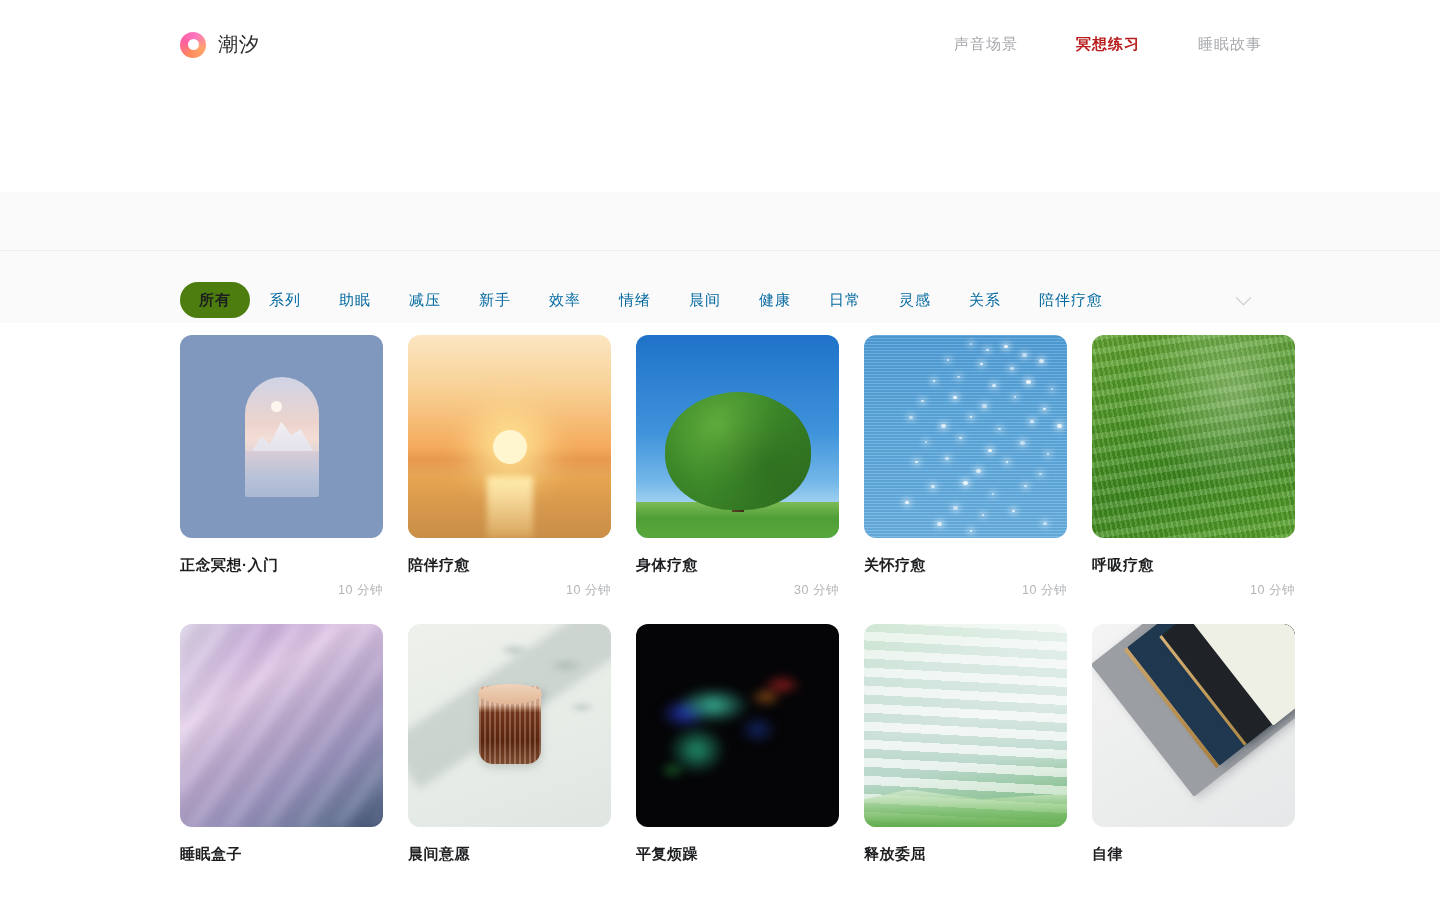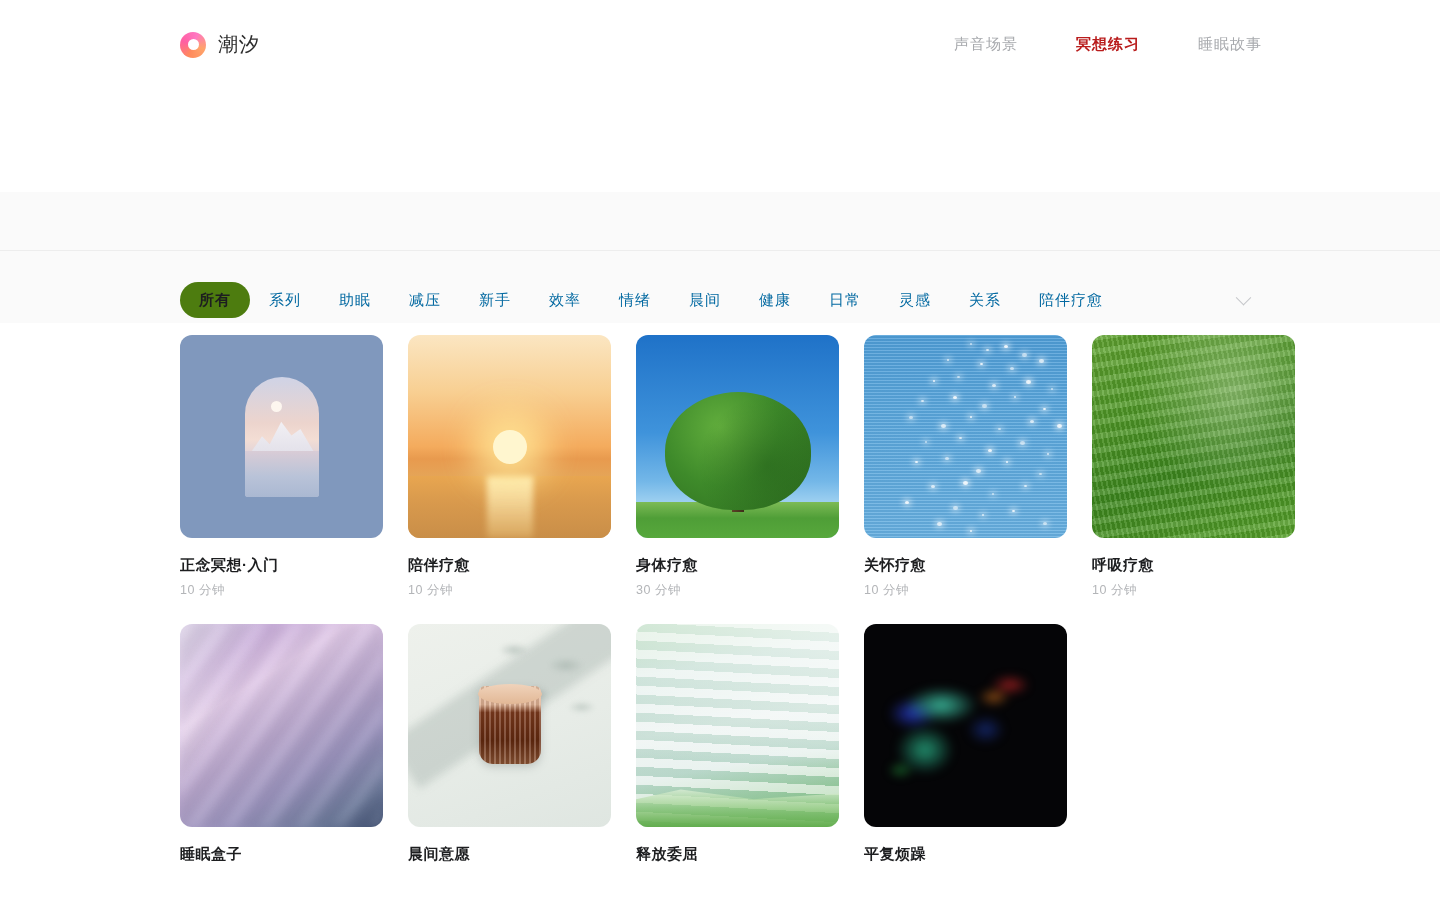--- a/index.html
+++ b/index.html
@@ -111,21 +111,21 @@
   }
   .card { width: 203px; cursor: pointer; }
   .thumb {
     width: 203px; height: 203px; border-radius: 12px; overflow: hidden; position: relative;
     background: #e9e9e9;
   }
   .card-title {
     margin-top: 18px; font-size: 15px; color: #1d1e20; font-weight: bold; letter-spacing: .5px;
     white-space: nowrap; overflow: hidden;
   }
-  .card-meta { margin-top: 7px; font-size: 12.5px; color: #b3b5b8; letter-spacing: .5px; }
+  .card-meta { margin-top: 7px; font-size: 12.5px; color: #b3b5b8; letter-spacing: .5px; text-align: right; }
 
   
   
   .a-arch { background: #8098bd; }
   .a-arch .win {
     position: absolute; left: 50%; top: 42px; width: 74px; height: 120px;
     transform: translateX(-50%);
     border-radius: 37px 37px 3px 3px; overflow: hidden;
     background: linear-gradient(180deg,#cfd3e6 0%, #ecd4cd 38%, #f3ddd4 52%, #d8cfdc 70%, #bcc4d8 100%);
   }
@@ -397,28 +397,38 @@
         <div class="shadowband"></div>
           <div class="leafshadow"></div>
         <div class="glass"></div>
           <div class="crema"></div>
       </div>
       <div class="card-title">晨间意愿</div>
       <div class="card-meta"></div>
     </div>
 
     <div class="card">
+      <div class="thumb a-aurora">
+        <div class="glow"></div>
+      </div>
+      <div class="card-title">平复烦躁</div>
+      <div class="card-meta"></div>
+    </div>
+
+    <div class="card">
       <div class="thumb a-marble"></div>
       <div class="card-title">释放委屈</div>
       <div class="card-meta"></div>
     </div>
 
     <div class="card">
-      <div class="thumb a-aurora">
-        <div class="glow"></div>
-      </div>
-      <div class="card-title">平复烦躁</div>
+      <div class="thumb a-books">
+        <div class="bk bk1"></div>
+          <div class="bk bk2"></div>
+          <div class="bk bk3"></div>
+          <div class="bk bk4"></div>
+      </div>
+      <div class="card-title">自律</div>
       <div class="card-meta"></div>
     </div>
-
 
   </div>
 </div>
 
 </body></html>

